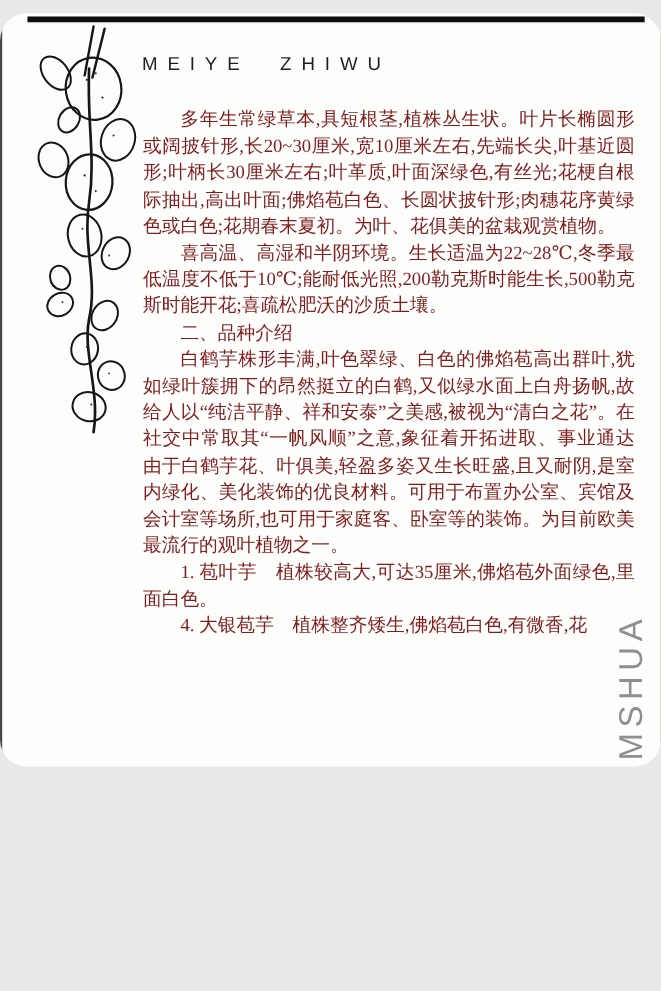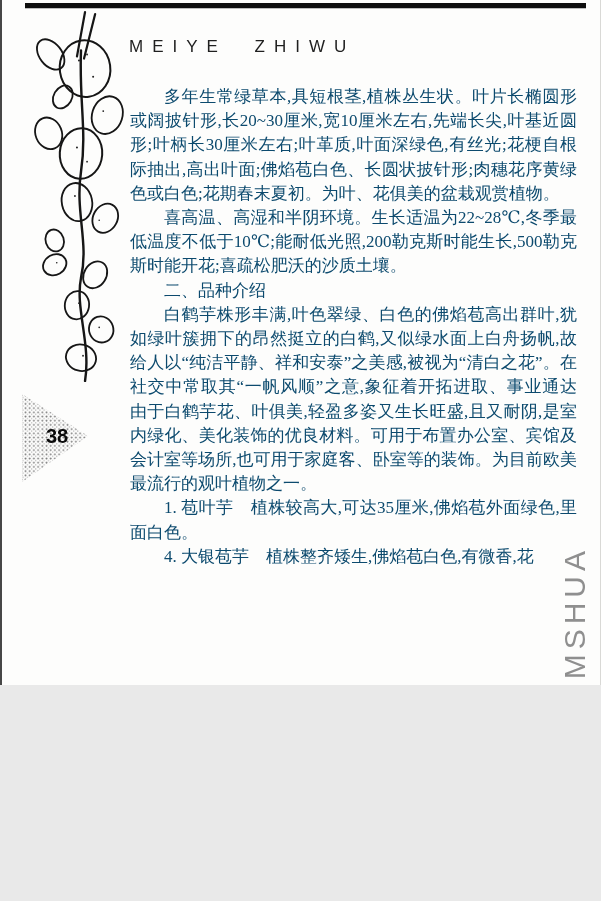--- a/index.html
+++ b/index.html
@@ -1,40 +1,41 @@
 <!DOCTYPE html>
 <html><head>
 <meta charset="utf-8">
 <style>
   html,body { margin:0; padding:0; background:#e9e9e9; }
   #page {
     position:relative;
     width:601px; height:685px;
-    margin:0 auto;
+    margin:12px auto;
     background:#fdfdfc;
     overflow:hidden;
     font-family:"Liberation Serif","DejaVu Serif",serif;
+    border-radius:25px;
   }
   .left-edge  { position:absolute; left:0; top:0; width:2px; height:100%; background:#474747; }
   .right-edge { position:absolute; right:0; top:0; width:1px; height:100%; background:#d9d9d6; }
   .top-rule   { position:absolute; left:25px; top:3px; width:561px; height:5px; background:#0e0e0e;
                 box-shadow:0 1px 0 rgba(0,0,0,.25); }
   .header {
     position:absolute; left:129px; top:37px;
     font-family:"Liberation Sans","DejaVu Sans",sans-serif;
     font-size:17px; font-weight:500; color:#1f1f1f;
     letter-spacing:9px; word-spacing:14px; white-space:nowrap;
   }
   .vine { position:absolute; left:28px; top:10px; width:106px; height:372px; }
   .vine svg { width:100%; height:100%; }
   .page-badge { position:absolute; left:20px; top:390px; width:72px; height:96px; }
   .page-badge svg { width:100%; height:100%; }
   .main-text {
     position:absolute; left:130px; top:85px; width:447px;
-    font-size:17px; line-height:24.2px; color:#0c4a6e;
+    font-size:17px; line-height:24.2px; color:#7f1d1d;
     text-align:justify;
   }
   .main-text p { margin:0; text-indent:2em; }
   .watermark {
     position:absolute; right:9px; bottom:6px;
     writing-mode:vertical-rl; transform:rotate(180deg);
     font-family:"Liberation Sans","DejaVu Sans",sans-serif;
     font-size:30px; font-weight:400; color:#8f8f8f; letter-spacing:5px;
   }
 </style>
@@ -78,32 +79,20 @@
         <circle cx="46" cy="184" r="0.9"></circle>
           <circle cx="70" cy="208" r="0.8"></circle>
           <circle cx="28" cy="250" r="0.8"></circle>
         <circle cx="50" cy="290" r="0.9"></circle>
           <circle cx="70" cy="314" r="0.8"></circle>
           <circle cx="54" cy="342" r="0.9"></circle>
       </g>
     </svg>
   </div>
 
-  <div class="page-badge">
-    <svg viewBox="0 0 72 96" xmlns="http://www.w3.org/2000/svg">
-      <defs>
-        <pattern id="stipple" width="4.2" height="4.2" patternUnits="userSpaceOnUse">
-          <circle cx="1.3" cy="1.3" r="0.95" fill="#7a7a7a"></circle>
-          <circle cx="3.2" cy="3.4" r="0.6" fill="#9a9a9a"></circle>
-        </pattern>
-      </defs>
-      <polygon points="2,4 68,46 2,92" fill="url(#stipple)"></polygon>
-      <text x="26" y="53" font-family="Liberation Sans, DejaVu Sans, sans-serif" font-size="20" font-weight="bold" fill="#0a0a0a">38</text>
-    </svg>
-  </div>
 
   <div class="main-text">
     <p>多年生常绿草本,具短根茎,植株丛生状。叶片长椭圆形或阔披针形,长20~30厘米,宽10厘米左右,先端长尖,叶基近圆形;叶柄长30厘米左右;叶革质,叶面深绿色,有丝光;花梗自根际抽出,高出叶面;佛焰苞白色、长圆状披针形;肉穗花序黄绿色或白色;花期春末夏初。为叶、花俱美的盆栽观赏植物。</p>
     <p>喜高温、高湿和半阴环境。生长适温为22~28℃,冬季最低温度不低于10℃;能耐低光照,200勒克斯时能生长,500勒克斯时能开花;喜疏松肥沃的沙质土壤。</p>
     <p>二、品种介绍</p>
     <p>白鹤芋株形丰满,叶色翠绿、白色的佛焰苞高出群叶,犹如绿叶簇拥下的昂然挺立的白鹤,又似绿水面上白舟扬帆,故给人以“纯洁平静、祥和安泰”之美感,被视为“清白之花”。在社交中常取其“一帆风顺”之意,象征着开拓进取、事业通达　由于白鹤芋花、叶俱美,轻盈多姿又生长旺盛,且又耐阴,是室内绿化、美化装饰的优良材料。可用于布置办公室、宾馆及会计室等场所,也可用于家庭客、卧室等的装饰。为目前欧美最流行的观叶植物之一。</p>
     <p>1. 苞叶芋　植株较高大,可达35厘米,佛焰苞外面绿色,里面白色。</p>
     <p>4. 大银苞芋　植株整齐矮生,佛焰苞白色,有微香,花</p>
   </div>
 

